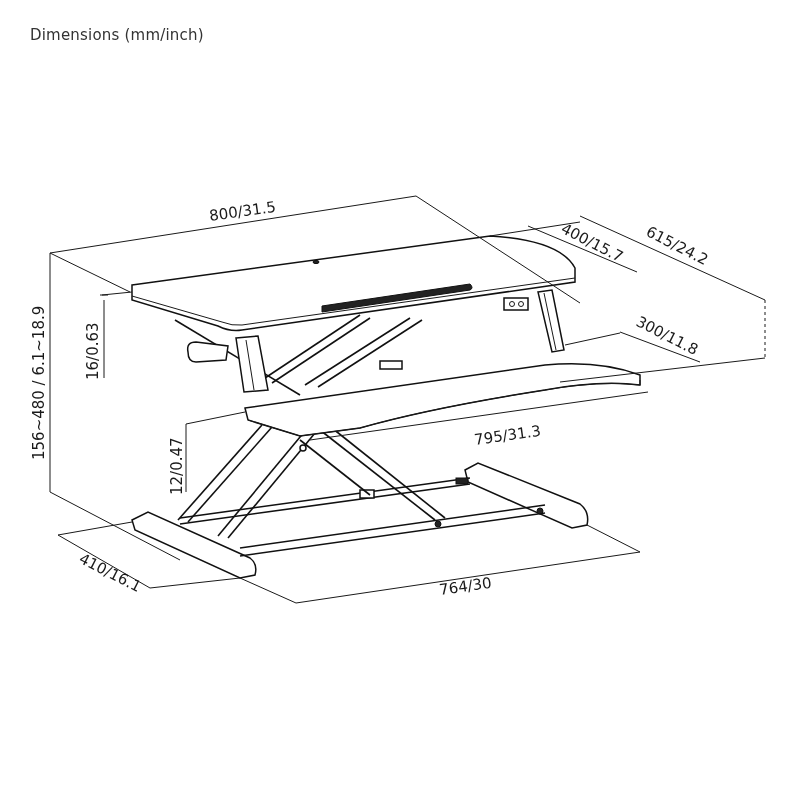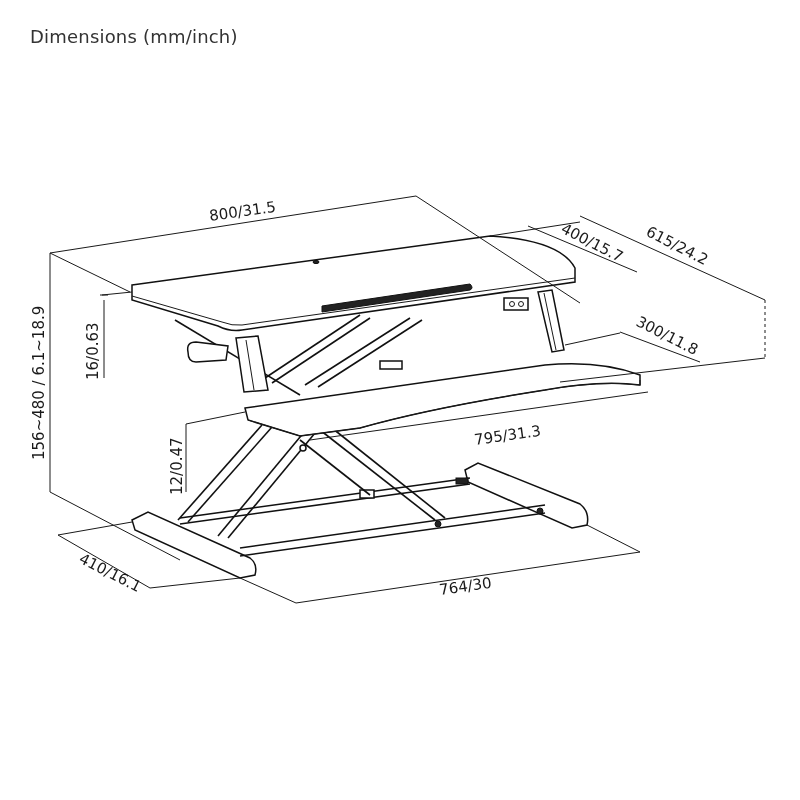--- a/index.html
+++ b/index.html
@@ -1,19 +1,19 @@
 <!DOCTYPE html>
 <html><head>
 <meta charset="utf-8">
 <style>
   html, body { margin: 0; padding: 0; background: #ffffff; }
   body { width: 800px; height: 800px; position: relative; overflow: hidden; }
   .title {
     position: absolute; left: 30px; top: 26px;
-    font-family: "DejaVu Sans", sans-serif; font-size: 18px; color: #333333;
+    font-family: "DejaVu Sans", sans-serif; font-size: 15px; color: #333333;
     letter-spacing: 0.2px;
   }
   svg { position: absolute; left: 0; top: 0; }
   .dim text { font-family: "DejaVu Sans", sans-serif; font-size: 15px; fill: #1a1a1a; }
   .ln { stroke: #1a1a1a; stroke-width: 1; fill: none; }
   .thick { stroke: #111; stroke-width: 1.6; fill: none; }
   .part { stroke: #111; stroke-width: 1.5; fill: #ffffff; }
   .dark { fill: #222; stroke: #111; stroke-width: 1; }
 </style>
 </head>

